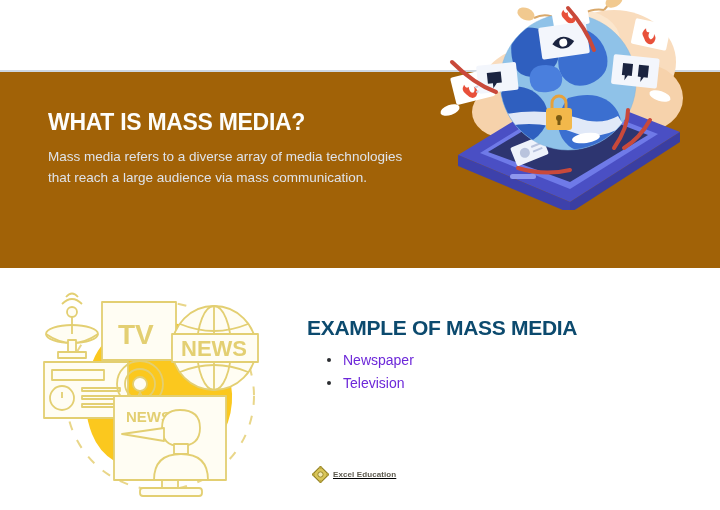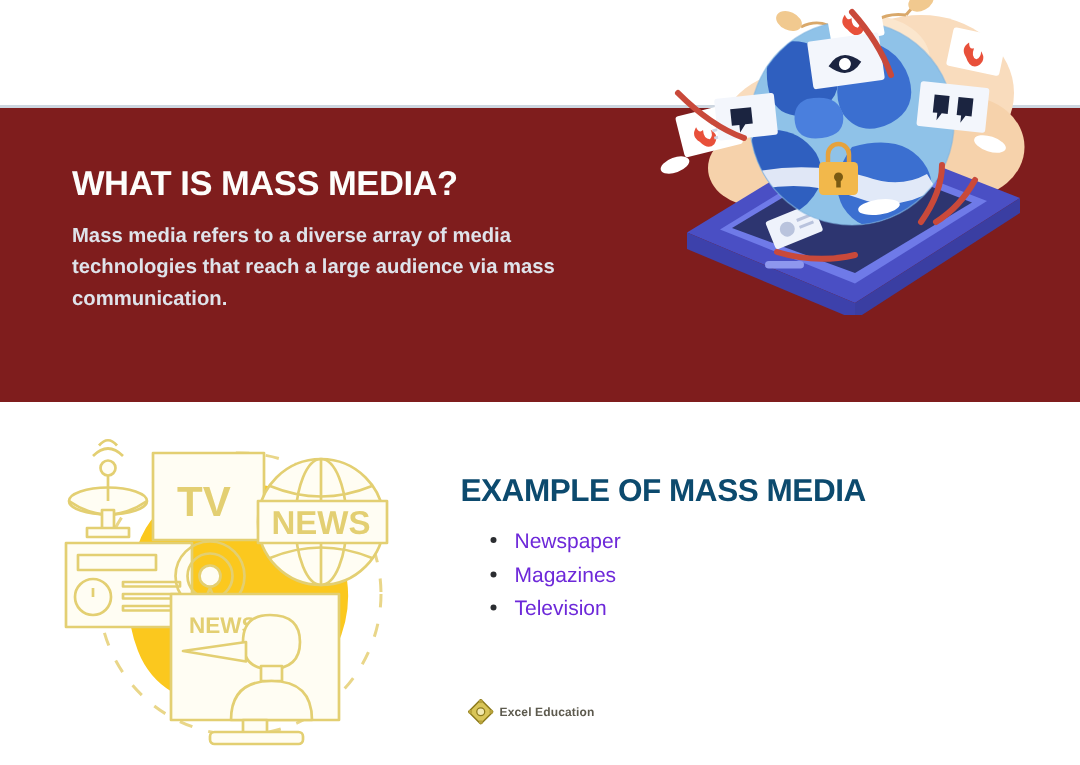--- a/index.html
+++ b/index.html
@@ -23,21 +23,21 @@
     overflow: hidden;
   }
 
   
   .hero-panel {
     position: absolute;
     left: 0;
     top: 72px;
     width: 720px;
     height: 196px;
-    background: #7f1d1d;
+    background: #a16207;
     overflow: visible;
   }
 
   .hero-text {
     position: absolute;
     left: 48px;
     top: 38px;
     width: 360px;
   }
   .hero-title {
@@ -47,21 +47,21 @@
     letter-spacing: -0.3px;
     margin: 0 0 12px 0;
     line-height: 1.1;
     white-space: nowrap;
   }
   .hero-body {
     font-size: 13.5px;
     line-height: 1.55;
     color: #dfe3ea;
     margin: 0;
-    font-weight: 700;
+    font-weight: 400;
   }
 
   
   .hero-art {
     position: absolute;
     left: 418px;
     top: -30px;
     width: 300px;
     height: 240px;
     pointer-events: none;
@@ -130,20 +130,21 @@
   }
 
   
   .brand {
     position: absolute;
     left: 312px;
     top: 466px;
     display: flex;
     align-items: center;
     gap: 4px;
+    text-decoration: underline;
   }
   .brand-mark {
     width: 17px;
     height: 17px;
     flex: 0 0 auto;
   }
   .brand-name {
     font-size: 8px;
     color: #5d5a4e;
     font-weight: 600;
@@ -347,21 +348,20 @@
             <rect x="110" y="200" width="62" height="8" rx="3"></rect>
           </g>
         </g>
       </svg>
     </div>
 
     <div class="example-block">
       <h2 class="example-title">EXAMPLE OF MASS MEDIA</h2>
       <ul class="example-list">
         <li>Newspaper</li>
-        <li>Magazines</li>
         <li>Television</li>
       </ul>
     </div>
   </div>
 
   <div class="brand">
     <svg class="brand-mark" viewBox="0 0 20 20">
       <rect x="3.2" y="3.2" width="13.6" height="13.6" transform="rotate(45 10 10)" fill="#d9c558" stroke="#8c7a1c" stroke-width="1.2"></rect>
       <circle cx="10" cy="10" r="3.1" fill="#f2e9b0" stroke="#8c7a1c" stroke-width="1"></circle>
       <rect x="8.6" y="0.6" width="2.8" height="2.6" fill="#b8a33c"></rect>

